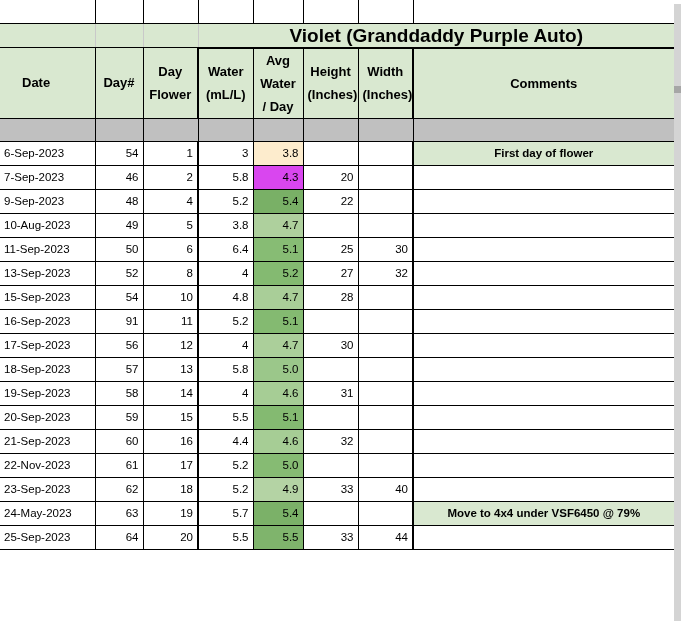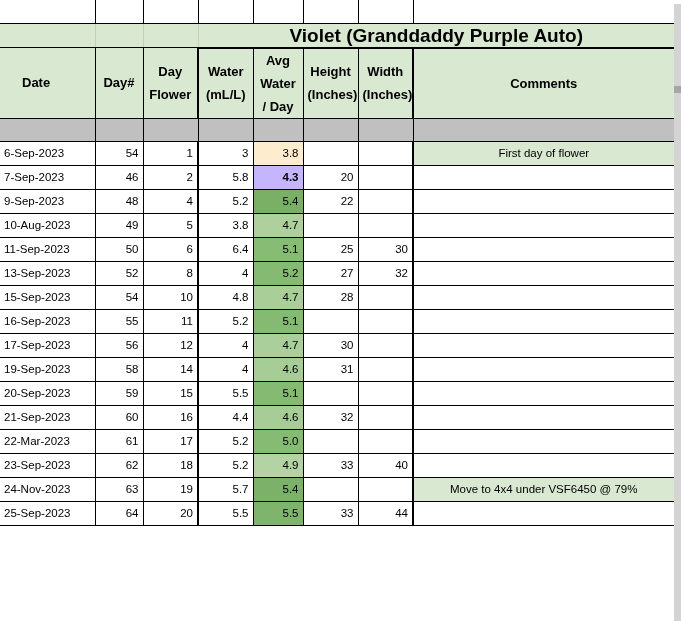--- a/index.html
+++ b/index.html
@@ -84,21 +84,21 @@
     background: #c0c0c0;
     border-right: 1px solid #c0c0c0;
     border-bottom: none;
   }
   .freeze td.freeze-end { background: #c0c0c0; }
 
   
   .num  { text-align: right;  padding-right: 6px; }
   .txt  { text-align: left;   padding-left: 5px; }
   .ctr  { text-align: center; }
-  .bold { font-weight: normal; }
+  .bold { font-weight: bold; }
   .comm-green { background: #d9e8d0; }
 
   
   #rightstrip {
     position: absolute;
     top: 0; right: 0;
     width: 7px; height: 621px;
     background: #d4d4d4;
   }
   #rightstrip .nub {
@@ -194,21 +194,21 @@
           <td class="num" style="background:#fdeccd;">3.8</td>
           <td class="num"></td>
           <td class="num sep-right"></td>
           <td class="ctr bold comm-green">First day of flower</td>
         </tr>
         <tr>
           <td class="txt">7-Sep-2023</td>
           <td class="num">46</td>
           <td class="num sep-right">2</td>
           <td class="num">5.8</td>
-          <td class="num" style="background:#c4b5fd;font-weight:bold;">4.3</td>
+          <td class="num" style="background:#d946ef;">4.3</td>
           <td class="num">20</td>
           <td class="num sep-right"></td>
           <td class="txt"></td>
         </tr>
         <tr>
           <td class="txt">9-Sep-2023</td>
           <td class="num">48</td>
           <td class="num sep-right">4</td>
           <td class="num">5.2</td>
           <td class="num" style="background:#79b066;">5.4</td>
@@ -251,39 +251,49 @@
           <td class="num">54</td>
           <td class="num sep-right">10</td>
           <td class="num">4.8</td>
           <td class="num" style="background:#a9ce98;">4.7</td>
           <td class="num">28</td>
           <td class="num sep-right"></td>
           <td class="txt"></td>
         </tr>
         <tr>
           <td class="txt">16-Sep-2023</td>
-          <td class="num">55</td>
+          <td class="num">91</td>
           <td class="num sep-right">11</td>
           <td class="num">5.2</td>
           <td class="num" style="background:#84ba71;">5.1</td>
           <td class="num"></td>
           <td class="num sep-right"></td>
           <td class="txt"></td>
         </tr>
         <tr>
           <td class="txt">17-Sep-2023</td>
           <td class="num">56</td>
           <td class="num sep-right">12</td>
           <td class="num">4</td>
           <td class="num" style="background:#abcf9a;">4.7</td>
           <td class="num">30</td>
           <td class="num sep-right"></td>
           <td class="txt"></td>
         </tr>
         <tr>
+          <td class="txt">18-Sep-2023</td>
+          <td class="num">57</td>
+          <td class="num sep-right">13</td>
+          <td class="num">5.8</td>
+          <td class="num" style="background:#9bc78a;">5.0</td>
+          <td class="num"></td>
+          <td class="num sep-right"></td>
+          <td class="txt"></td>
+        </tr>
+        <tr>
           <td class="txt">19-Sep-2023</td>
           <td class="num">58</td>
           <td class="num sep-right">14</td>
           <td class="num">4</td>
           <td class="num" style="background:#a6cd95;">4.6</td>
           <td class="num">31</td>
           <td class="num sep-right"></td>
           <td class="txt"></td>
         </tr>
         <tr>
@@ -300,41 +310,41 @@
           <td class="txt">21-Sep-2023</td>
           <td class="num">60</td>
           <td class="num sep-right">16</td>
           <td class="num">4.4</td>
           <td class="num" style="background:#a6cd95;">4.6</td>
           <td class="num">32</td>
           <td class="num sep-right"></td>
           <td class="txt"></td>
         </tr>
         <tr>
-          <td class="txt">22-Mar-2023</td>
+          <td class="txt">22-Nov-2023</td>
           <td class="num">61</td>
           <td class="num sep-right">17</td>
           <td class="num">5.2</td>
           <td class="num" style="background:#86bb73;">5.0</td>
           <td class="num"></td>
           <td class="num sep-right"></td>
           <td class="txt"></td>
         </tr>
         <tr>
           <td class="txt">23-Sep-2023</td>
           <td class="num">62</td>
           <td class="num sep-right">18</td>
           <td class="num">5.2</td>
           <td class="num" style="background:#b4d3a4;">4.9</td>
           <td class="num">33</td>
           <td class="num sep-right">40</td>
           <td class="txt"></td>
         </tr>
         <tr>
-          <td class="txt">24-Nov-2023</td>
+          <td class="txt">24-May-2023</td>
           <td class="num">63</td>
           <td class="num sep-right">19</td>
           <td class="num">5.7</td>
           <td class="num" style="background:#7bb168;">5.4</td>
           <td class="num"></td>
           <td class="num sep-right"></td>
           <td class="ctr bold comm-green">Move to 4x4 under VSF6450 @ 79%</td>
         </tr>
         <tr>
           <td class="txt">25-Sep-2023</td>

